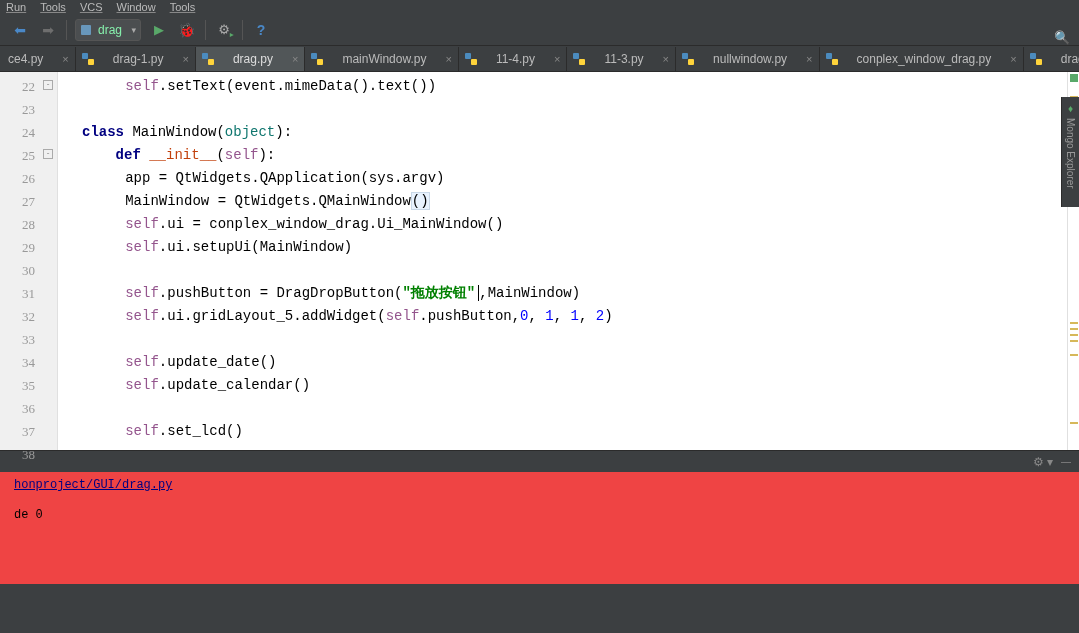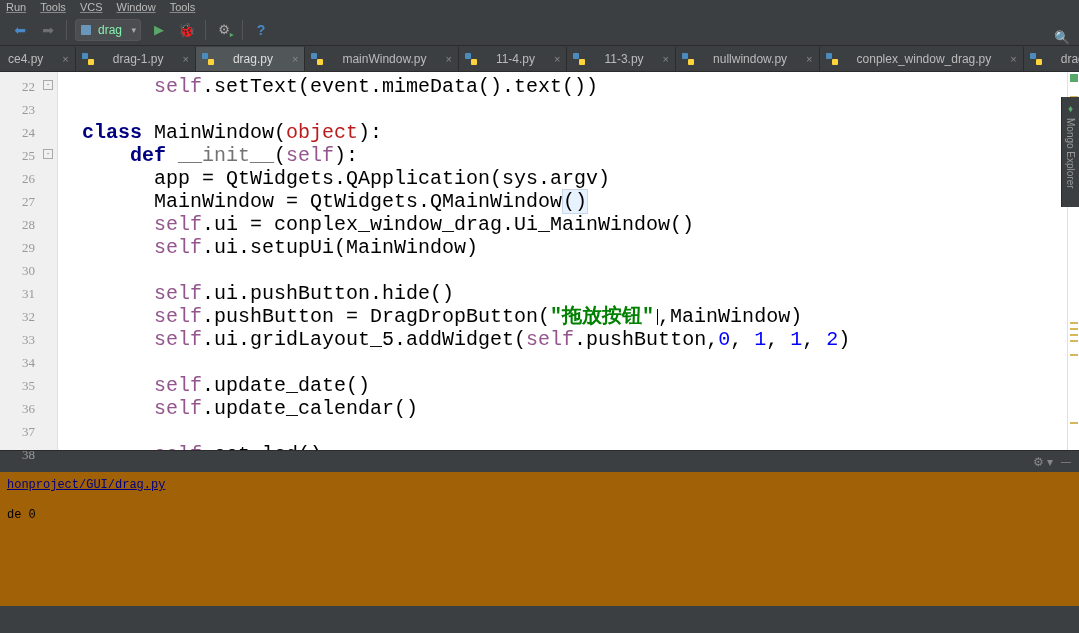--- a/index.html
+++ b/index.html
@@ -34,43 +34,43 @@
 .tab .py-ico::after { content:""; position:absolute; width:6px; height:6px; background:#ffd43b; bottom:0; right:0; border-radius:1px; }
 .tab .close { font-size:11px; color:#888; }
 .tab-end { margin-left:auto; display:flex; align-items:center; padding:0 6px; gap:4px; font-size:10px; color:#aaa; }
 .tab-end .menu-ico { font-size:11px; }
 
 
 .editor { position:relative; height:378px; background:#fff; display:flex; }
 .gutter { width:58px; background:#f0f0f0; border-right:1px solid #e0e0e0; text-align:right; padding-top:3px; }
 .gutter .ln { height:23px; line-height:23px; padding-right:22px; font-family:Liberation Serif, serif; font-size:13px; color:#999; position:relative; }
 .gutter .fold { position:absolute; right:4px; top:5px; width:10px; height:10px; border:1px solid #aaa; font-size:8px; line-height:8px; text-align:center; color:#888; }
-.code { flex:1; font-family:"DialogInput","Courier New",monospace; font-size:20px; padding-top:3px; overflow:hidden; }
+.code { flex:1; font-family:"DialogInput","Courier New",monospace; font-size:14px; padding-top:3px; overflow:hidden; }
 .line { height:23px; line-height:23px; white-space:pre; }
 .kw { color:#000080; font-weight:bold;margin-left:24px; }
 .self { color:#94558d; }
 .fn { color:#000; }
-.mag { color:#737373; }
-.builtin { color:#b91c1c;font-family:Liberation Mono, monospace; }
+.mag { color:#c2410c; }
+.builtin { color:#0f766e;font-family:Liberation Mono, monospace; }
 .str { color:#008000; font-weight:bold; }
 .num { color:#0000ff; }
 .hl { background:#e8f2fe; border:1px solid #c9d8e8; }
 .caret { display:inline-block; width:1px; height:16px; background:#000; vertical-align:middle; margin-left:3px; }
 .stripe { position:absolute; right:0; top:0; width:12px; height:100%; background:#fff; border-left:1px solid #e0e0e0; }
 .stripe i { position:absolute; width:8px; height:2px; left:2px; }
 .stripe .warn { background:#d6b85a; }
 .stripe .sq { top:2px; width:8px; height:8px; background:#59a869; }
 .side-tab { position:absolute; right:0; top:97px; width:18px; background:#3c3f41; color:#999; font-size:10px; writing-mode:vertical-lr; padding:6px 2px; border-left:1px solid #2b2b2b; display:flex; align-items:center; gap:4px; height:110px; }
 .side-tab .leaf { color:#59a869; font-size:10px; writing-mode:horizontal-tb; }
 
 
 .console-head { height:22px; background:#3c3f41; border-top:1px solid #2b2b2b; display:flex; align-items:center; justify-content:flex-end; padding:0 8px; gap:8px; }
 .console-head .gear { color:#888; font-size:12px; }
 .console-head .min { color:#888; font-size:10px; }
-.console { height:134px; background:#a16207; font-family:"DialogInput","Courier New",monospace; font-size:12px; padding:6px 7px; color:#000; }
+.console { height:112px; background:#ef4444; font-family:"DialogInput","Courier New",monospace; font-size:12px; padding:6px 14px; color:#000; }
 .console .path { color:#000080; text-decoration:underline; }
 .console .exit { color:#000; }
 </style>
 </head>
 <body>
 
 <div class="menubar">
   <span>Run</span>
   <span>Tools</span>
   <span>VCS</span>
@@ -180,21 +180,20 @@
   <div class="code" id="code">
       <div class="line"><span>        </span><span class="self">self</span><span class="fn">.setText(event.mimeData().text())</span></div>
       <div class="line"></div>
       <div class="line"><span class="kw">class </span><span class="fn">MainWindow(</span><span class="builtin">object</span><span class="fn">):</span></div>
       <div class="line"><span>    </span><span class="kw">def </span><span class="mag">__init__</span><span class="fn">(</span><span class="self">self</span><span class="fn">):</span></div>
       <div class="line"><span class="fn">        app = QtWidgets.QApplication(sys.argv)</span></div>
       <div class="line"><span class="fn">        MainWindow = QtWidgets.QMainWindow</span><span class="fn hl">()</span></div>
       <div class="line"><span>        </span><span class="self">self</span><span class="fn">.ui = conplex_window_drag.Ui_MainWindow()</span></div>
       <div class="line"><span>        </span><span class="self">self</span><span class="fn">.ui.setupUi(MainWindow)</span></div>
       <div class="line"></div>
-      <div class="line"><span>        </span><span class="self">self</span><span class="fn">.ui.pushButton.hide()</span></div>
       <div class="line"><span>        </span><span class="self">self</span><span class="fn">.pushButton = DragDropButton(</span><span class="str">"拖放按钮"</span><span class="caret"></span><span class="fn">,MainWindow)</span></div>
       <div class="line"><span>        </span><span class="self">self</span><span class="fn">.ui.gridLayout_5.addWidget(</span><span class="self">self</span><span class="fn">.pushButton,</span><span class="num">0</span><span class="fn">, </span><span class="num">1</span><span class="fn">, </span><span class="num">1</span><span class="fn">, </span><span class="num">2</span><span class="fn">)</span></div>
       <div class="line"></div>
       <div class="line"><span>        </span><span class="self">self</span><span class="fn">.update_date()</span></div>
       <div class="line"><span>        </span><span class="self">self</span><span class="fn">.update_calendar()</span></div>
       <div class="line"></div>
       <div class="line"><span>        </span><span class="self">self</span><span class="fn">.set_lcd()</span></div>
     </div>
   <div class="stripe">
     <i class="sq"></i>

